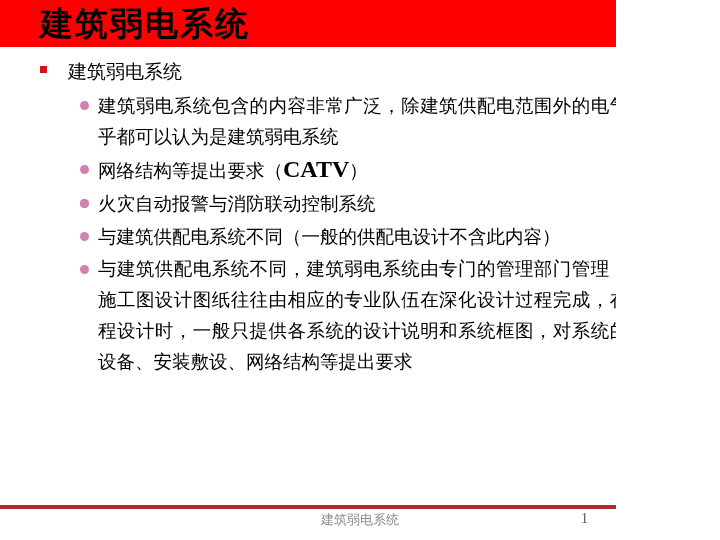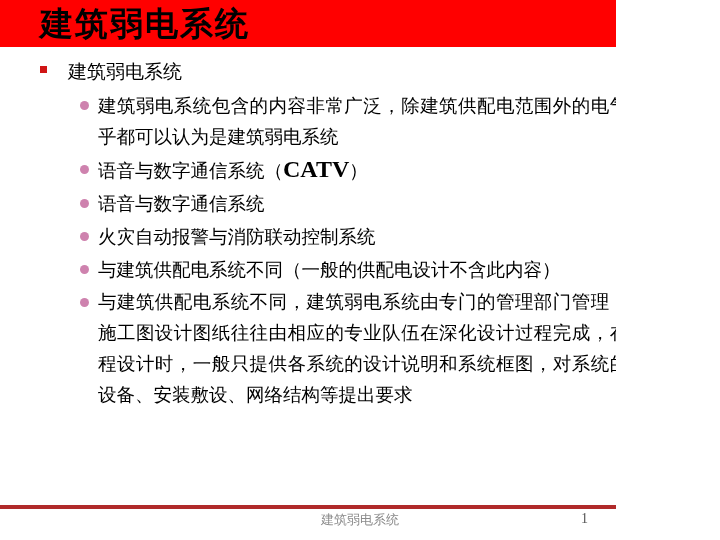--- a/index.html
+++ b/index.html
@@ -159,26 +159,25 @@
     </div>
 
     <div class="bullet-row lvl2">
       <span class="marker" style="background: rgb(206, 130, 174);"></span>
       <span class="txt">建筑弱电系统包含的内容非常广泛，除建筑供配电范围外的电气系统几乎都可以认为是建筑弱电系统</span>
     </div>
 
 
     <div class="bullet-row lvl2">
       <span class="marker" style="background: rgb(206, 130, 174);"></span>
-      <span class="txt"><span>语音与数字通信系统（</span><span class="serif-inline">CATV</span><span>）</span></span>
-    </div>
-
-    <div class="bullet-row lvl2">
-      <span class="marker" style="background: rgb(206, 130, 174);"></span>
-      <span class="txt">语音与数字通信系统</span>
+      <span class="txt"><span>网络结构等提出要求（</span><span class="serif-inline">CATV</span><span>）</span></span>
+    </div>
+
+    <div class="bullet-row lvl2">
+      <span class="marker" style="background: rgb(206, 130, 174);"></span>
     </div>
 
     <div class="bullet-row lvl2">
       <span class="marker" style="background: rgb(206, 130, 174);"></span>
       <span class="txt">火灾自动报警与消防联动控制系统</span>
     </div>
 
     <div class="bullet-row lvl2">
       <span class="marker" style="background: rgb(206, 130, 174);"></span>
       <span class="txt">与建筑供配电系统不同（一般的供配电设计不含此内容）</span>

